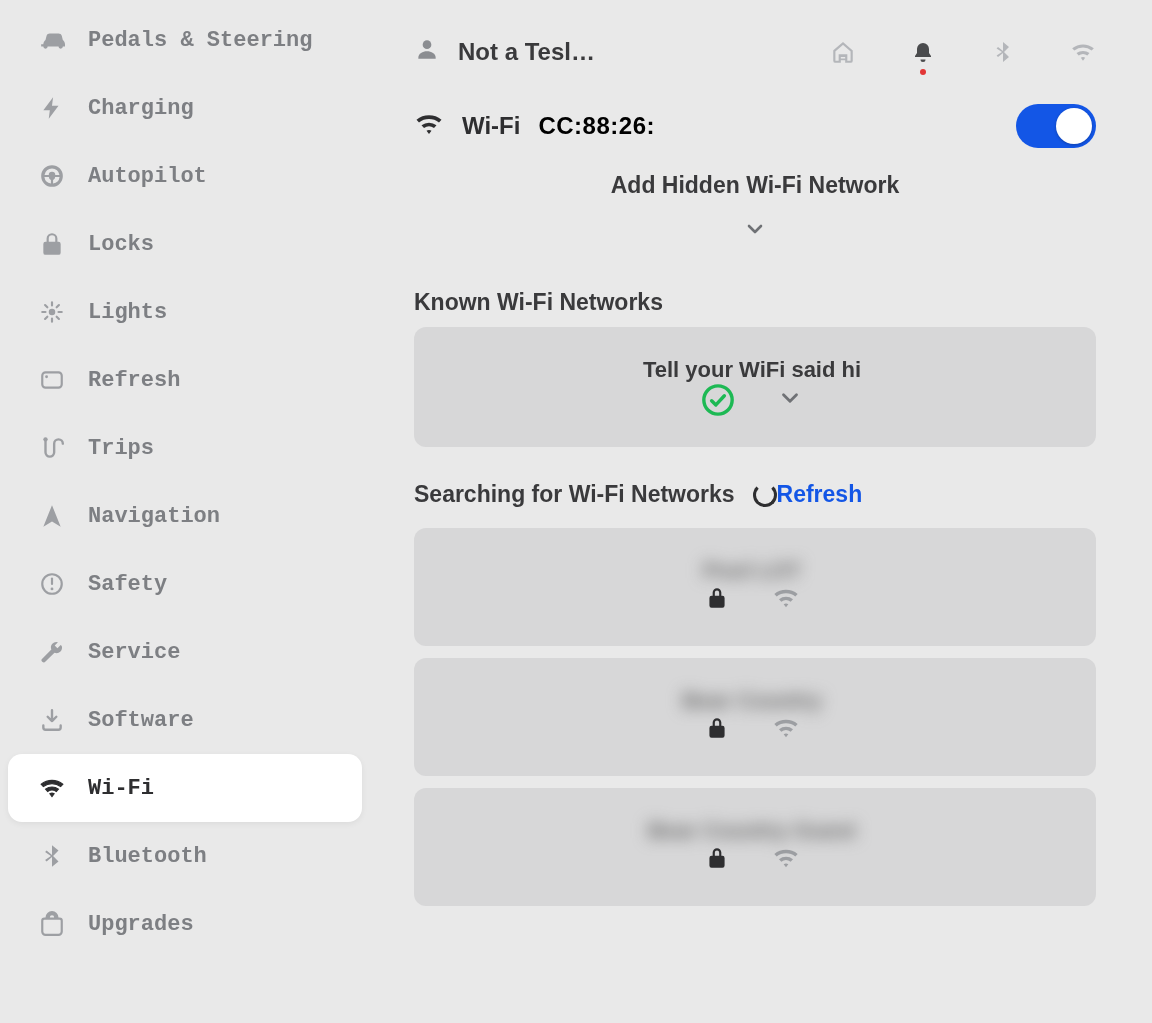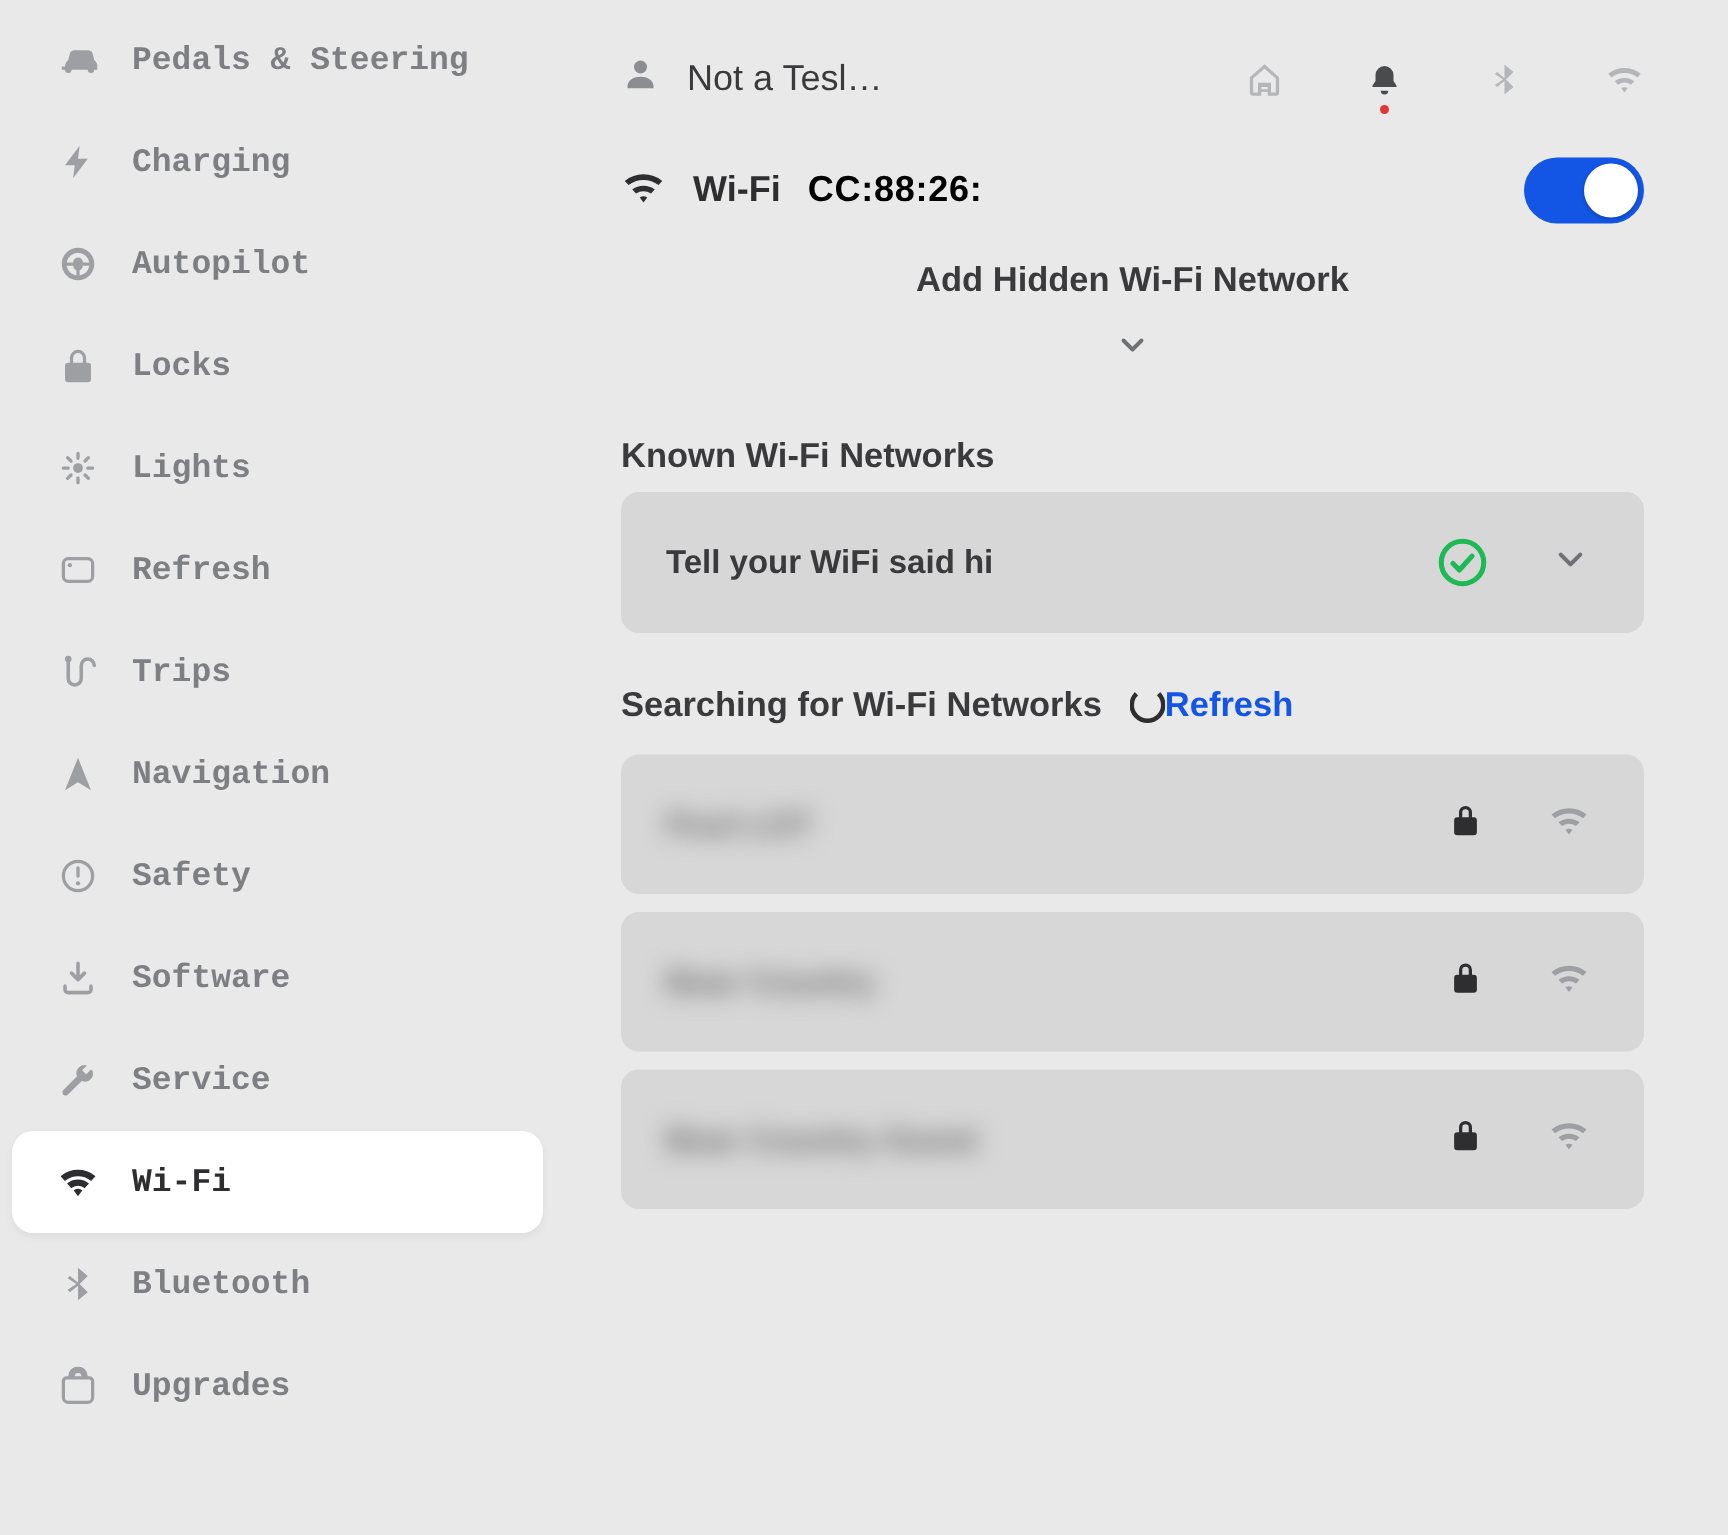--- a/index.html
+++ b/index.html
@@ -17,21 +17,21 @@
   }
   .sb-item.active { background: #ffffff; color: #2e2e30; box-shadow: 0 2px 6px rgba(0,0,0,0.06); }
   .sb-item.active .sb-icon svg { fill: #2e2e30; stroke: #2e2e30; }
   .sb-icon { width: 28px; height: 28px; display: flex; align-items: center; justify-content: center; flex: 0 0 28px; }
   .sb-icon svg { fill: #9d9fa3; }
   .sb-label { flex: 1; }
 
   
   .main { flex: 1; padding: 36px 56px 0 44px; position: relative; }
   .top-row { display: flex; align-items: center; justify-content: space-between; margin-bottom: 36px; }
-  .profile { display: flex; align-items: center; gap: 18px; color: #3a3a3c; font-size: 24px; font-weight: 400; }
+  .profile { display: flex; align-items: center; gap: 18px; color: #3a3a3c; font-size: 24px; font-weight: 700; }
   .profile .icon svg { fill: #8b8d91; }
   .status-icons { display: flex; align-items: center; gap: 54px; }
   .status-icons .st { width: 26px; height: 26px; display: flex; align-items: center; justify-content: center; position: relative; }
   .status-icons svg { fill: #b4b6ba; }
   .status-icons .bell svg { fill: #4a4b4d; }
   .notif-dot { position: absolute; width: 6px; height: 6px; border-radius: 50%; background: #e23636; bottom: -10px; left: 50%; transform: translateX(-50%); }
 
   .wifi-head { display: flex; align-items: center; justify-content: space-between; margin-bottom: 24px; }
   .wifi-head-left { display: flex; align-items: center; gap: 18px; }
   .wifi-head-left svg { fill: #2e2e30; }
@@ -43,20 +43,21 @@
 
   .add-hidden { display: flex; align-items: center; gap: 18px; font-size: 23px; font-weight: 700; color: #3a3a3c; margin-bottom: 42px; cursor: pointer; flex-direction: column; }
   .add-hidden svg { fill: #6f7175; }
 
   .section-title { font-size: 23px; font-weight: 700; color: #3a3a3c; margin-bottom: 11px; }
 
   .net-card {
     background: #d7d7d8; border-radius: 12px; padding: 30px 36px 30px 30px;
     display: flex; align-items: center; justify-content: space-between;
     margin-bottom: 12px;
+    flex-direction: column;
   }
   .net-name { font-size: 22px; font-weight: 600; color: #3a3a3c; }
   .net-right { display: flex; align-items: center; gap: 42px; }
   .check-circle { width: 34px; height: 34px; }
   .net-card.blur .net-name { filter: blur(8px); color: #666; }
 
   .search-row { display: flex; align-items: center; justify-content: flex-start; margin: 34px 0 20px 0; }
   .search-left { display: flex; align-items: center; gap: 18px; }
   .search-label { font-size: 23px; font-weight: 700; color: #3a3a3c; }
   .spinner { width: 24px; height: 24px; border: 3px solid #2e2e30; border-top-color: transparent; border-radius: 50%; animation: spin 0.9s linear infinite; }
@@ -219,32 +220,32 @@
         <span class="sb-icon">
           <svg width="26" height="26" viewBox="0 0 24 24">
             <use href="#i-warn"></use>
           </svg>
         </span>
         <span class="sb-label">Safety</span>
       </div>
       <div class="sb-item">
         <span class="sb-icon">
           <svg width="26" height="26" viewBox="0 0 24 24">
+            <use href="#i-wrench"></use>
+          </svg>
+        </span>
+        <span class="sb-label">Service</span>
+      </div>
+      <div class="sb-item">
+        <span class="sb-icon">
+          <svg width="26" height="26" viewBox="0 0 24 24">
             <use href="#i-download"></use>
           </svg>
         </span>
         <span class="sb-label">Software</span>
-      </div>
-      <div class="sb-item">
-        <span class="sb-icon">
-          <svg width="26" height="26" viewBox="0 0 24 24">
-            <use href="#i-wrench"></use>
-          </svg>
-        </span>
-        <span class="sb-label">Service</span>
       </div>
       <div class="sb-item active">
         <span class="sb-icon">
           <svg width="26" height="26" viewBox="0 0 24 24">
             <use href="#i-wifi"></use>
           </svg>
         </span>
         <span class="sb-label">Wi-Fi</span>
       </div>
       <div class="sb-item">

